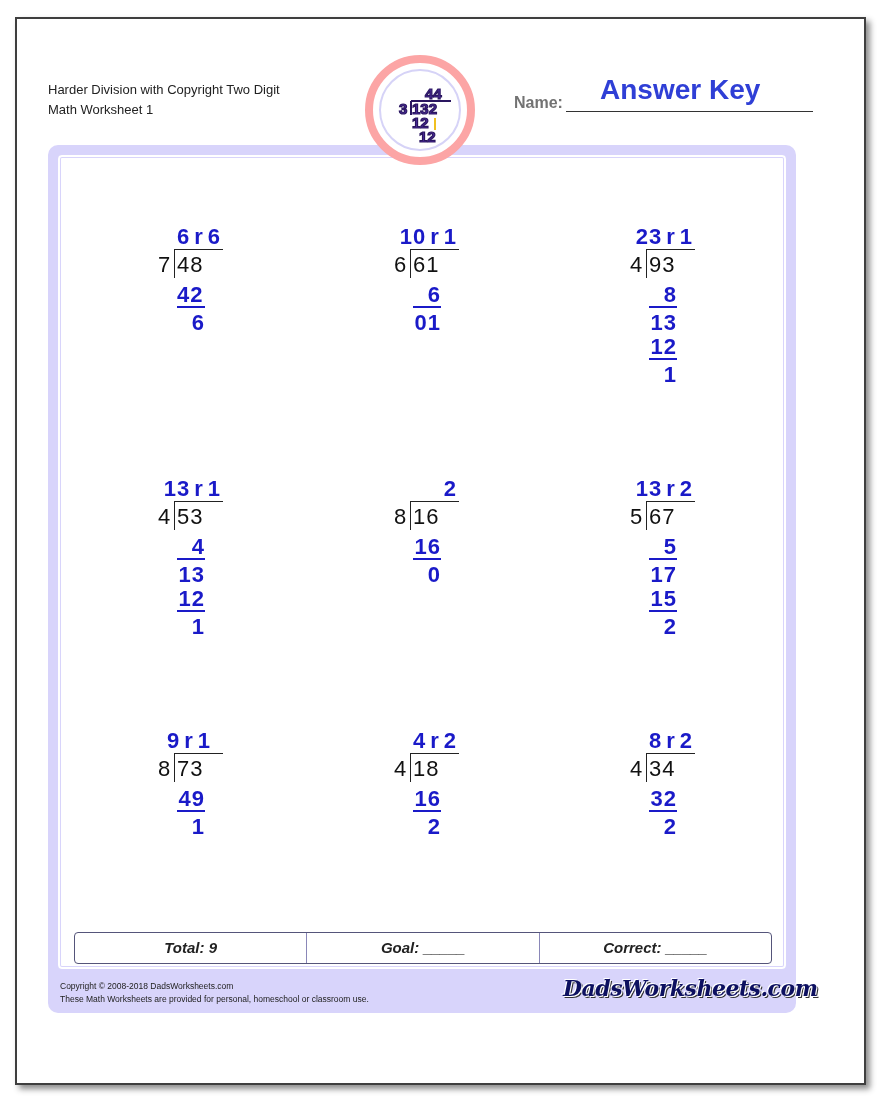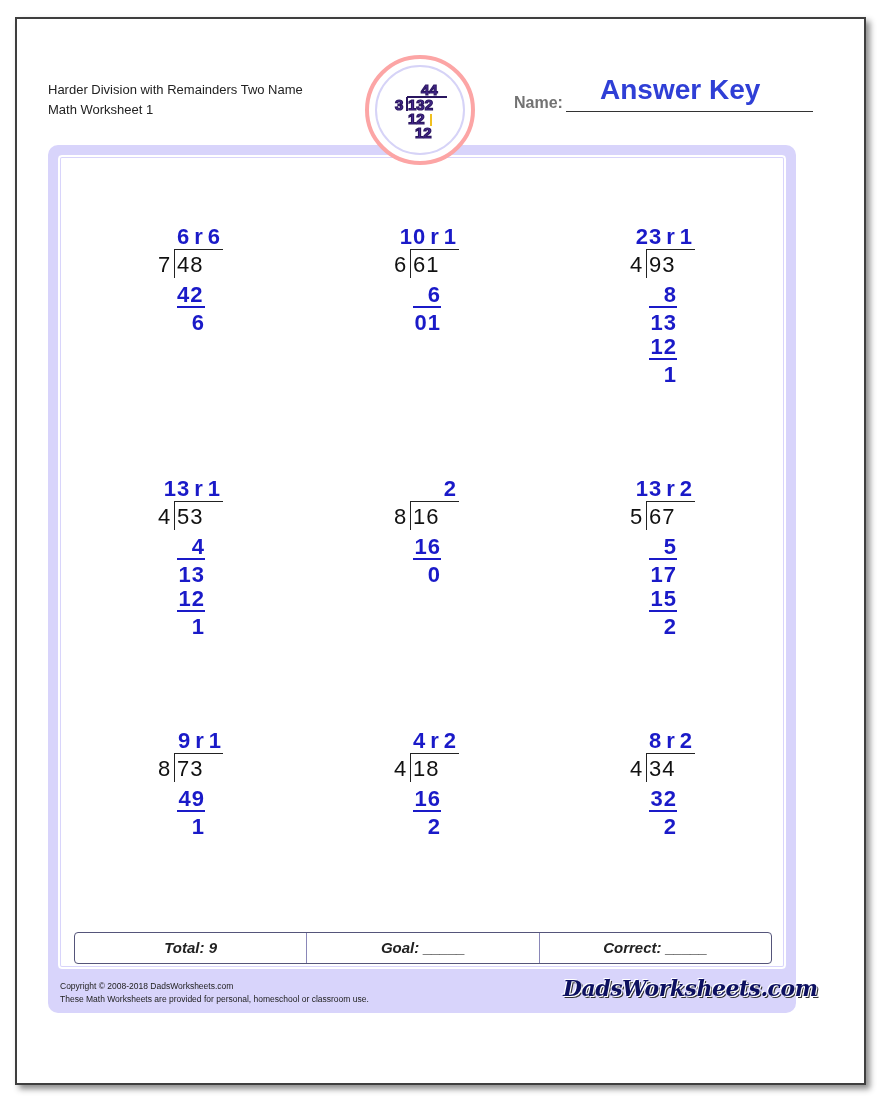--- a/index.html
+++ b/index.html
@@ -5,21 +5,21 @@
   html, body { margin:0; padding:0; background:#ffffff; }
   body { width:880px; height:1100px; position:relative; overflow:hidden; font-family:"Liberation Sans", sans-serif; }
   .page {
     position:absolute; left:15px; top:17px; width:847px; height:1064px;
     background:#fff; border:2px solid #3f3f3f;
     box-shadow: 4px 4px 6px rgba(0,0,0,0.45);
   }
   .title { position:absolute; left:48px; top:80px; font-size:13px; line-height:20px; color:#222; }
   .logo-circle {
     position:absolute; left:365px; top:55px; width:110px; height:110px; border-radius:50%;
-    background:#fff; border:4px solid #fca5a5; box-sizing:border-box; z-index:3;
+    background:#fff; border:8px solid #fca5a5; box-sizing:border-box; z-index:3;
   }
   .logo-circle::after {
     content:""; position:absolute; left:6px; top:6px; right:6px; bottom:6px;
     border-radius:50%; border:2px solid #d6d3f7;
   }
   .logo-art { position:absolute; left:24px; top:22px; width:58px; height:58px; }
   .name-row { position:absolute; left:514px; top:78px; width:300px; height:34px; }
   .name-label { position:absolute; left:0; top:16px; font-weight:bold; font-size:16px; color:#737373; }
   .name-line { position:absolute; left:52px; top:33px; width:247px; border-bottom:1.5px solid #333; }
   .name-value { position:absolute; left:86px; top:-4px; font-size:28px; font-weight:bold; color:#2f3fd6; }
@@ -55,21 +55,21 @@
     font-size:22px; color:#0d1060; letter-spacing:-0.5px;
     text-shadow: 1px 1px 0 #fff, -1px -1px 0 #fff, 2px 2px 0 #333;
   }
 </style>
 </head>
 <body>
 
 <div class="page"></div>
 
 <div class="title">
-  <div>Harder Division with Remainders Two Name</div>
+  <div>Harder Division with Copyright Two Digit</div>
   <div>Math Worksheet 1</div>
 </div>
 
 <div class="logo-circle">
   <svg class="logo-art" viewBox="0 0 58 58">
     <g font-family="Liberation Sans, sans-serif" font-weight="bold" fill="#4b2a9a" stroke="#2a1660" stroke-width="1.2">
       <text x="28" y="14" font-size="15">44</text>
       <text x="2" y="29" font-size="15">3</text>
       <text x="15" y="29" font-size="15">132</text>
       <text x="15" y="43" font-size="15">12</text>
@@ -146,21 +146,21 @@
       <div class="prob-divisor" style="left: 0px;">5</div>
       <div class="bracket-v" style="left: 16px;"></div>
       <div class="bracket-h" style="left: 16px; width: 49px;"></div>
       <div class="prob-dividend" style="left: 19px;">67</div>
       <div class="step u" style="top: 60px; right: 113px; min-width: 28px; text-align: right;">5</div>
       <div class="step" style="top: 86px; right: 113px;">17</div>
       <div class="step u" style="top: 112px; right: 113px; min-width: 28px; text-align: right;">15</div>
       <div class="step" style="top: 138px; right: 113px;">2</div>
     </div>
     <div class="problem" style="left: 158px; top: 728px;">
-      <div class="prob-quot" style="right: 96px; text-align: right;"><span style="margin-left: 0px;">9</span><span style="margin-left: 4px;">r</span><span style="margin-left: 4px;">1</span></div>
+      <div class="prob-quot" style="right: 107px; text-align: right;"><span style="margin-left: 0px;">9</span><span style="margin-left: 4px;">r</span><span style="margin-left: 4px;">1</span></div>
       <div class="prob-divisor" style="left: 0px;">8</div>
       <div class="bracket-v" style="left: 16px;"></div>
       <div class="bracket-h" style="left: 16px; width: 49px;"></div>
       <div class="prob-dividend" style="left: 19px;">73</div>
       <div class="step u" style="top: 60px; right: 113px; min-width: 28px; text-align: right;">49</div>
       <div class="step" style="top: 86px; right: 113px;">1</div>
     </div>
     <div class="problem" style="left: 394px; top: 728px;">
       <div class="prob-quot" style="right: 97px;"><span style="margin-left: 0px;">4</span><span style="margin-left: 4px;">r</span><span style="margin-left: 4px;">2</span></div>
       <div class="prob-divisor" style="left: 0px;">4</div>

